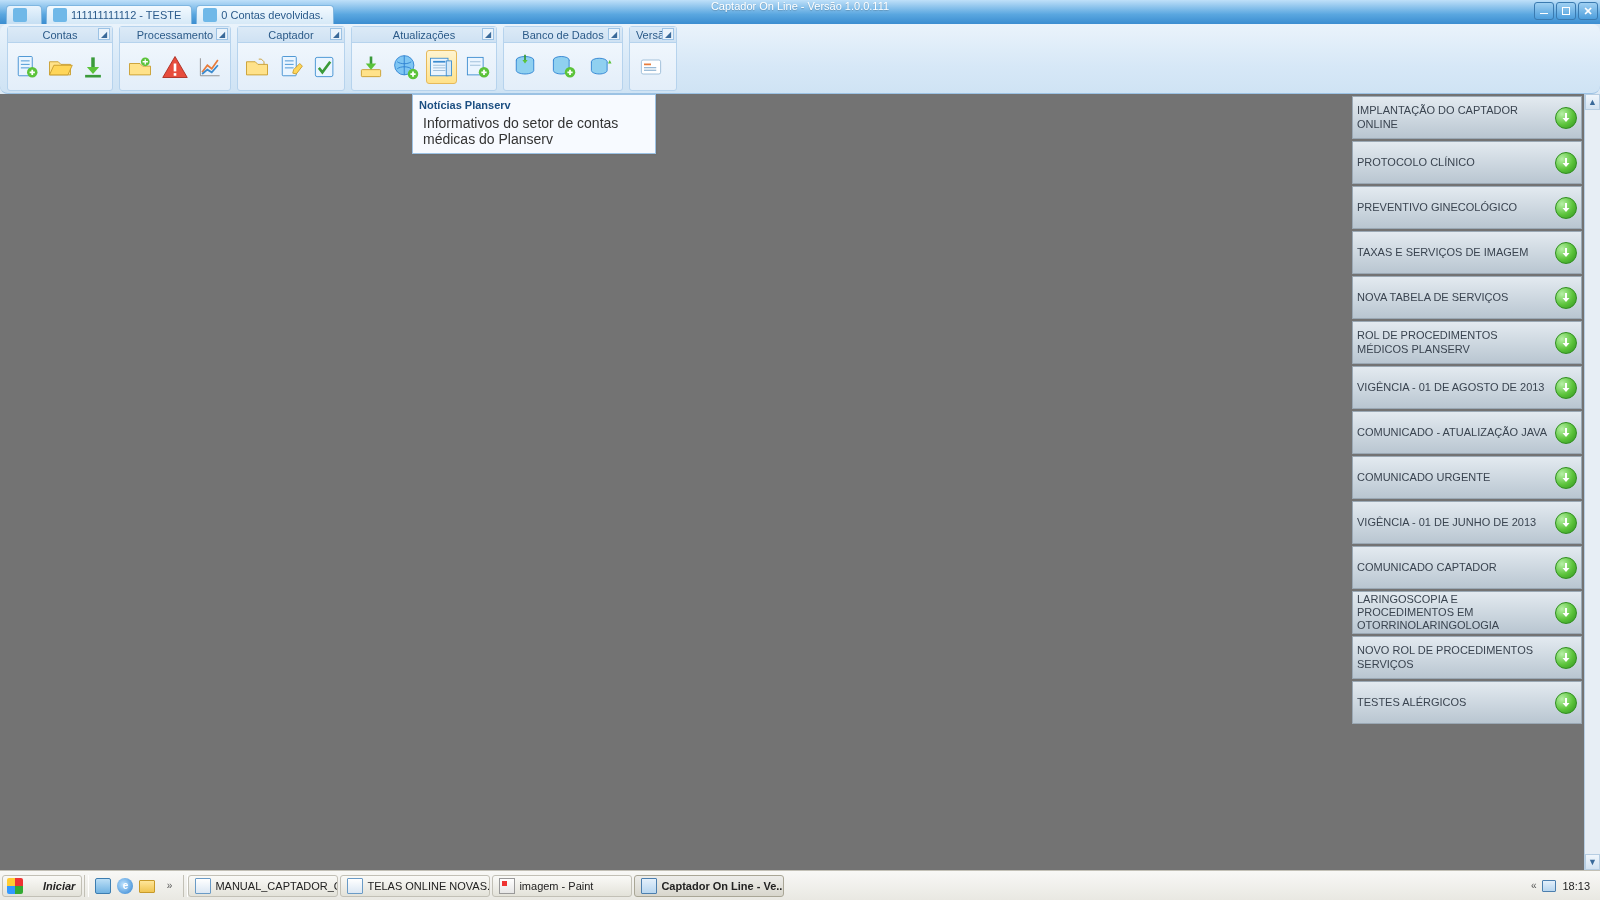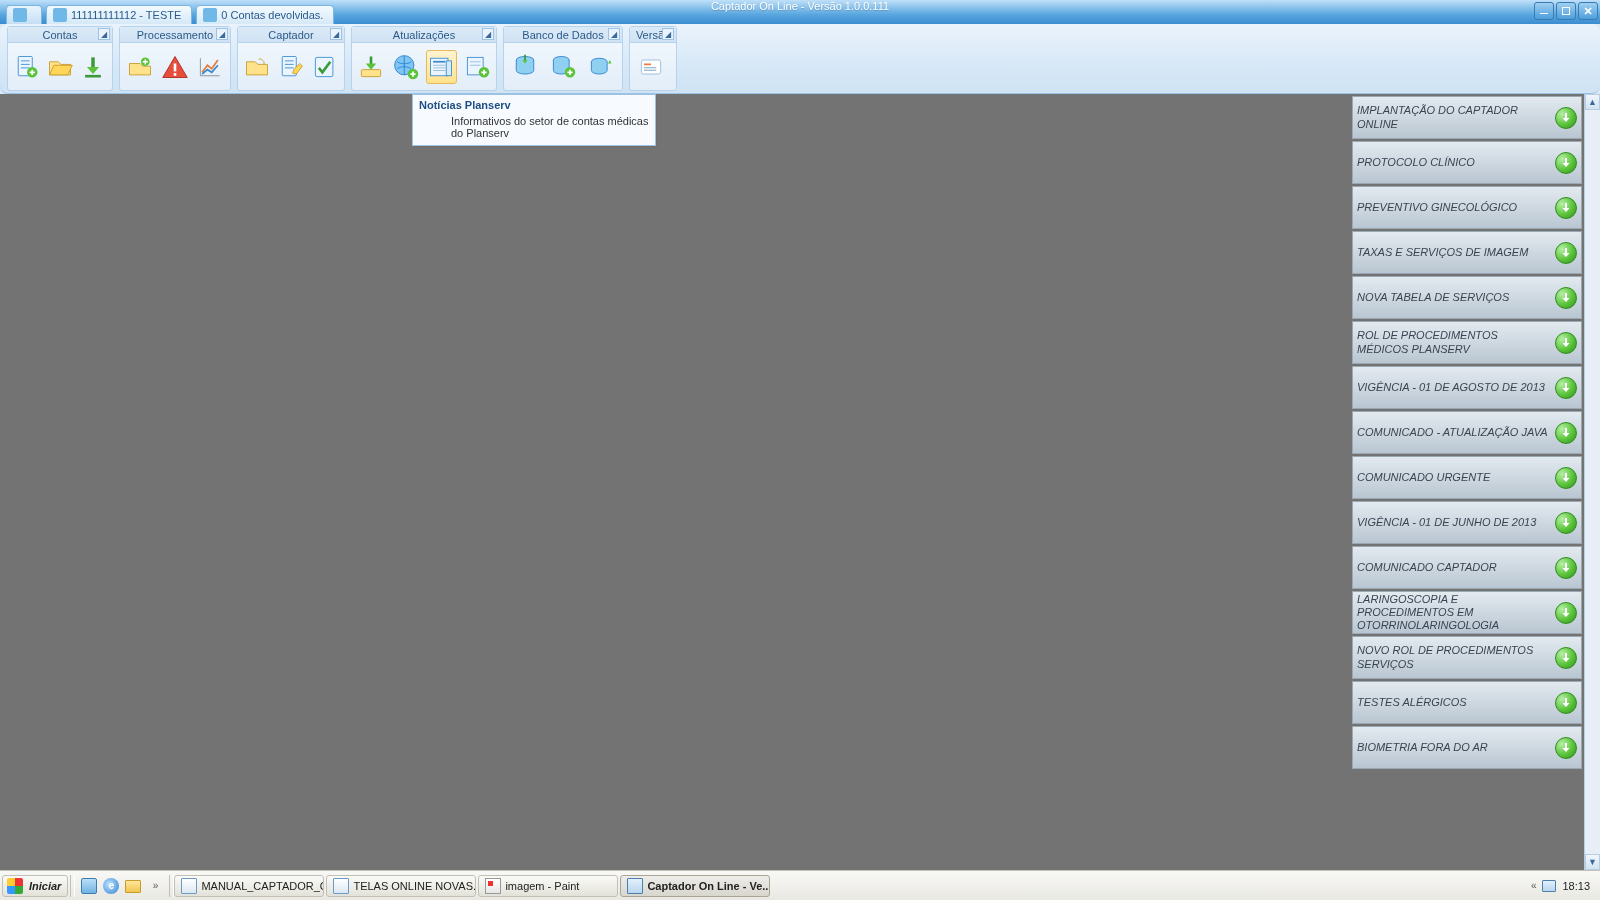--- a/index.html
+++ b/index.html
@@ -28,36 +28,36 @@
   .group-body { flex: 1; display: flex; align-items: center; padding: 2px 4px; gap: 4px; }
   .ribbtn { width: 34px; height: 34px; border-radius: 3px; display: flex; align-items: center; justify-content: center; cursor: pointer; position: relative; }
   .ribbtn.active { background: linear-gradient(#fff4d1,#ffe28a); border:1px solid #e6b95a; }
   .ribbtn svg { width: 28px; height: 28px; }
 
   
   .workspace { flex: 1; position: relative; background: #737373; }
 
   .tooltip { position: absolute; left: 412px; top: 0px; width: 244px; background: #f7faff; border: 1px solid #9cc2e4; padding: 4px 6px 6px 6px; color: #1d4f82; box-shadow: 1px 1px 2px rgba(0,0,0,.05); }
   .tooltip .tt-title { font-weight: bold; font-size: 11px; color: #1d4f82; }
-  .tooltip .tt-desc { font-size: 11px; color: #333; margin-top: 4px; padding-left: 4px; margin-left: 28px; }
-
-  
-  .newspanel { position: absolute; right: 0; top: 0; bottom: 0; width: 250px; display: flex; font-style: italic; }
+  .tooltip .tt-desc { font-size: 14px; color: #333; margin-top: 4px; padding-left: 4px; }
+
+  
+  .newspanel { position: absolute; right: 0; top: 0; bottom: 0; width: 250px; display: flex; }
   .newslist { flex: 1; overflow: hidden; }
   .newsitem { height: 43px; border: 1px solid #9aa8b4; background: linear-gradient(#e3eaf0, #b9c6d1); margin: 2px 2px 0 2px; display: flex; align-items: center; padding: 0 4px; cursor: pointer; }
   .newsitem .txt { flex: 1; font-size: 11px; color: #3a4450; line-height: 1.2; padding-right: 4px; }
   .newsitem .dl { width: 22px; height: 22px; border-radius: 11px; background: radial-gradient(circle at 30% 30%, #b6f0a6, #5bc33a 55%, #2f8f1e); border:1px solid #2f8f1e; display:flex; align-items:center; justify-content:center; flex-shrink:0; }
   .newsitem .dl svg { width:12px; height:12px; }
   .news-scroll { width: 16px; background: #e7eef5; border-left:1px solid #b6cde2; display:flex; flex-direction:column; }
   .news-scroll .arrow { height:16px; background: linear-gradient(#f0f6fc,#d3e3f2); border:1px solid #b6cde2; display:flex; align-items:center; justify-content:center; font-size:9px; color:#3a6a9a; cursor:pointer; }
   .news-scroll .track { flex:1; background:#e7eef5; }
 
   
   .taskbar { height: 30px; background: linear-gradient(#f8f8f6,#e9e8e2); border-top: 1px solid #c2c0b6; display: flex; align-items: center; font-size: 11px; color: #222; }
-  .taskbar .start { height: 22px; padding: 0 6px 0 4px; margin: 0 2px; background: linear-gradient(#fafaf7,#e3e2d9); border:1px solid #c2c0b6; border-radius:3px; display:flex; align-items:center; gap:6px; cursor:pointer; font-weight:bold; font-style: italic; }
+  .taskbar .start { height: 22px; padding: 0 6px 0 4px; margin: 0 2px; background: linear-gradient(#fafaf7,#e3e2d9); border:1px solid #c2c0b6; border-radius:3px; display:flex; align-items:center; gap:20px; cursor:pointer; font-weight:bold; font-style: italic; }
   .taskbar .start .flag { width:16px; height:16px; background: conic-gradient(#e33 0 25%, #3a3 0 50%, #39f 0 75%, #fc3 0 100%); border-radius:2px; }
   .taskbar .ql { display:flex; align-items:center; gap:2px; margin:0 4px; }
   .taskbar .ql .qlb { width:20px; height:20px; display:flex; align-items:center; justify-content:center; cursor:pointer; border-radius:2px; }
   .taskbar .sep { width:5px; height:22px; border-left:1px solid #c2c0b6; border-right:1px solid #fff; }
   .taskbar .tasks { display:flex; align-items:center; gap:2px; flex:1; }
   .taskbar .taskbtn { height:22px; min-width:140px; max-width:150px; padding:0 6px; background: linear-gradient(#fafaf7,#e3e2d9); border:1px solid #c2c0b6; border-radius:3px; display:flex; align-items:center; gap:4px; cursor:pointer; overflow:hidden; white-space:nowrap; }
   .taskbar .taskbtn.active { background: linear-gradient(#ededea,#d8d6cc); border-color:#a9a696; font-weight:bold; }
   .taskbar .taskbtn .ti { width:16px; height:16px; flex-shrink:0; }
   .taskbar .tray { display:flex; align-items:center; gap:6px; padding:0 6px; }
   .taskbar .tray .chev { font-size:10px; color:#555; cursor:pointer; }
@@ -419,29 +419,20 @@
         </div>
         <div class="newsitem">
           <div class="txt">TESTES ALÉRGICOS</div>
           <div class="dl">
             <svg viewBox="0 0 12 12">
               <path d="M6 1v6" stroke="#fff" stroke-width="2"></path>
               <path d="M2.5 6 6 10l3.5-4z" fill="#fff"></path>
             </svg>
           </div>
         </div>
-        <div class="newsitem">
-          <div class="txt">BIOMETRIA FORA DO AR</div>
-          <div class="dl">
-            <svg viewBox="0 0 12 12">
-              <path d="M6 1v6" stroke="#fff" stroke-width="2"></path>
-              <path d="M2.5 6 6 10l3.5-4z" fill="#fff"></path>
-            </svg>
-          </div>
-        </div>
       </div>
     <div class="news-scroll">
       <div class="arrow">▲</div>
       <div class="track"></div>
       <div class="arrow">▼</div>
     </div>
   </div>
 
 </div>
 

